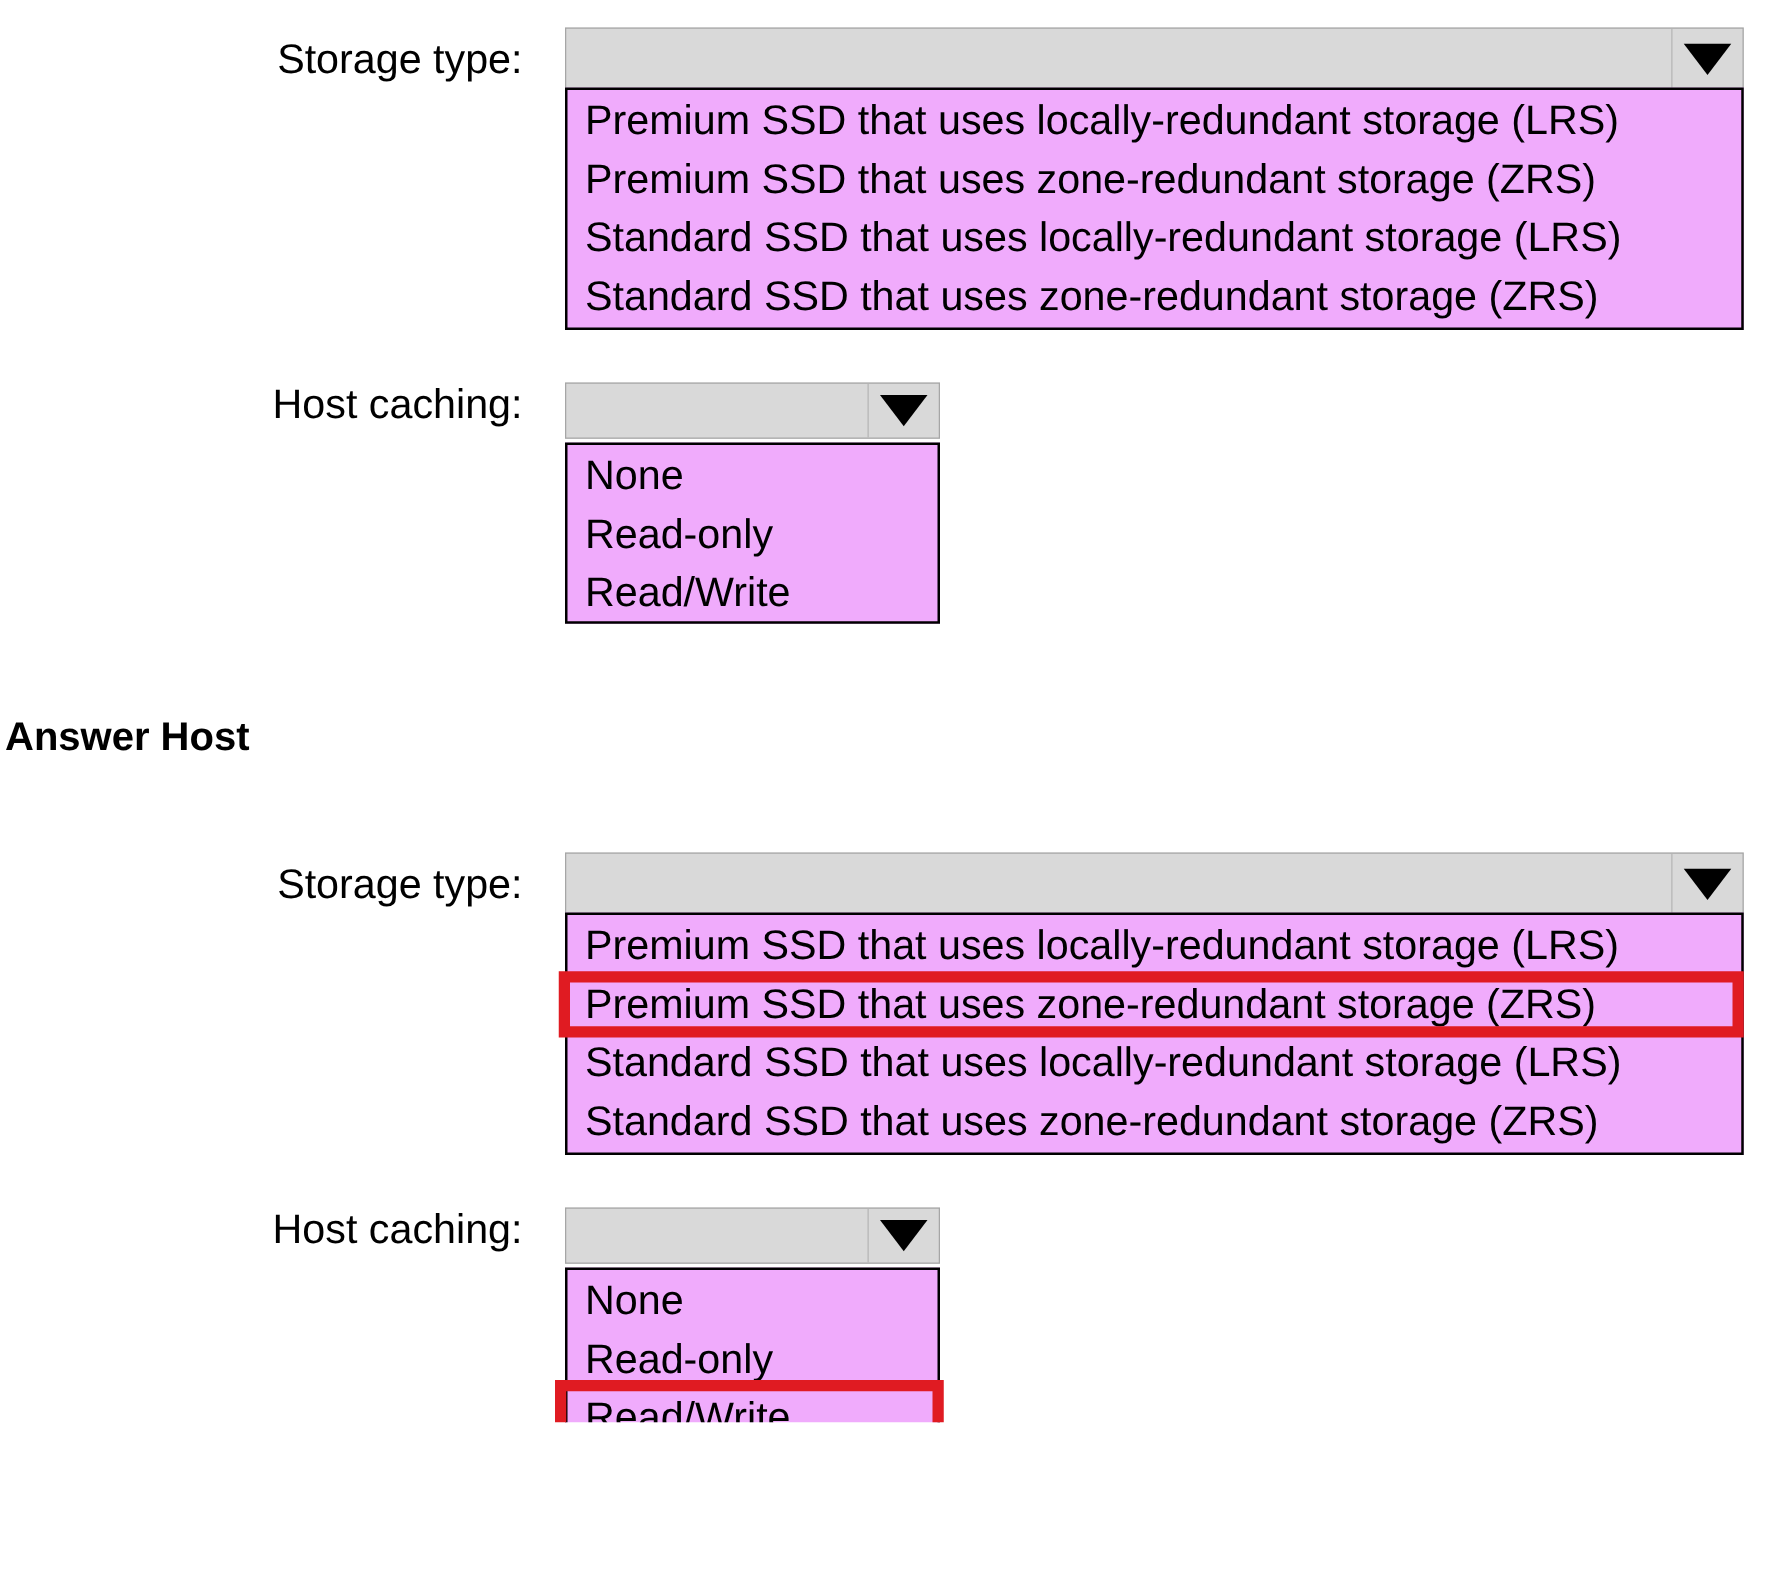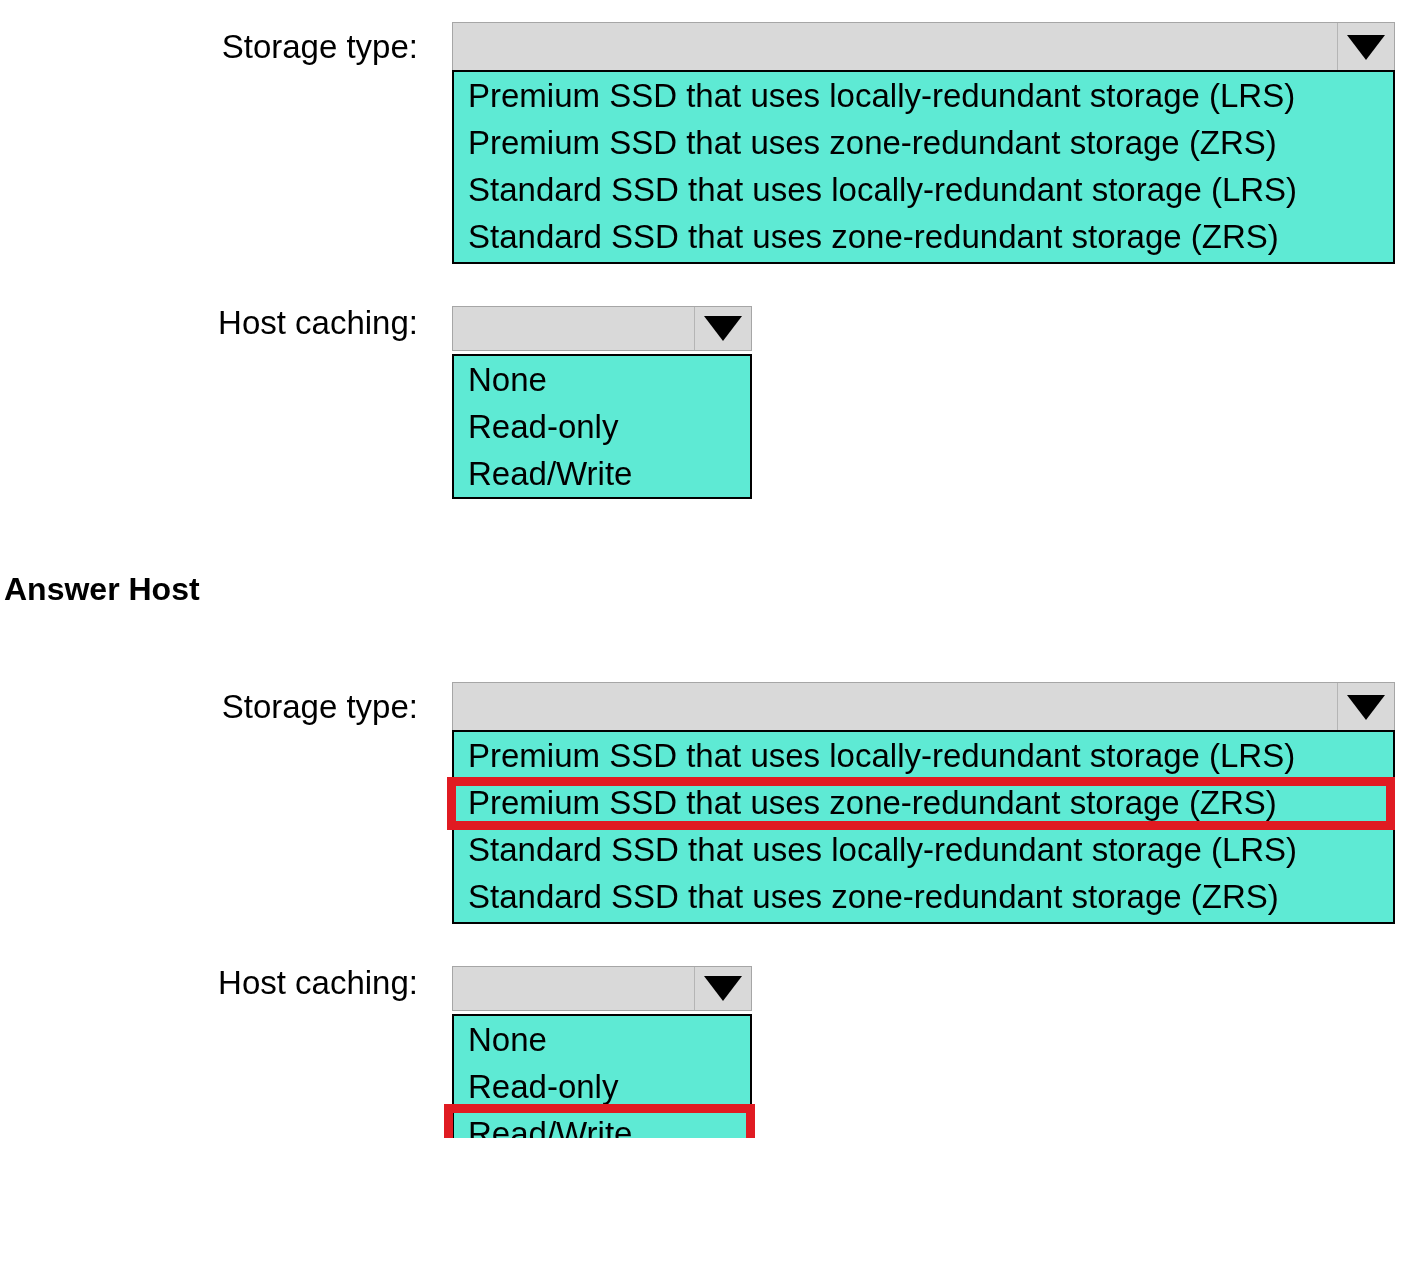--- a/index.html
+++ b/index.html
@@ -54,21 +54,21 @@
     height: 0;
     border-left: 19px solid transparent;
     border-right: 19px solid transparent;
     border-top: 25px solid #000000;
   }
 
   
   .list-box {
     position: absolute;
     box-sizing: border-box;
-    background: #5eead4;
+    background: #f0abfc;
     border: 2px solid #000000;
   }
   .list-item {
     box-sizing: border-box;
     font-size: 33px;
     line-height: 47px;
     height: 47px;
     padding-left: 14px;
     white-space: nowrap;
     color: #000000;

